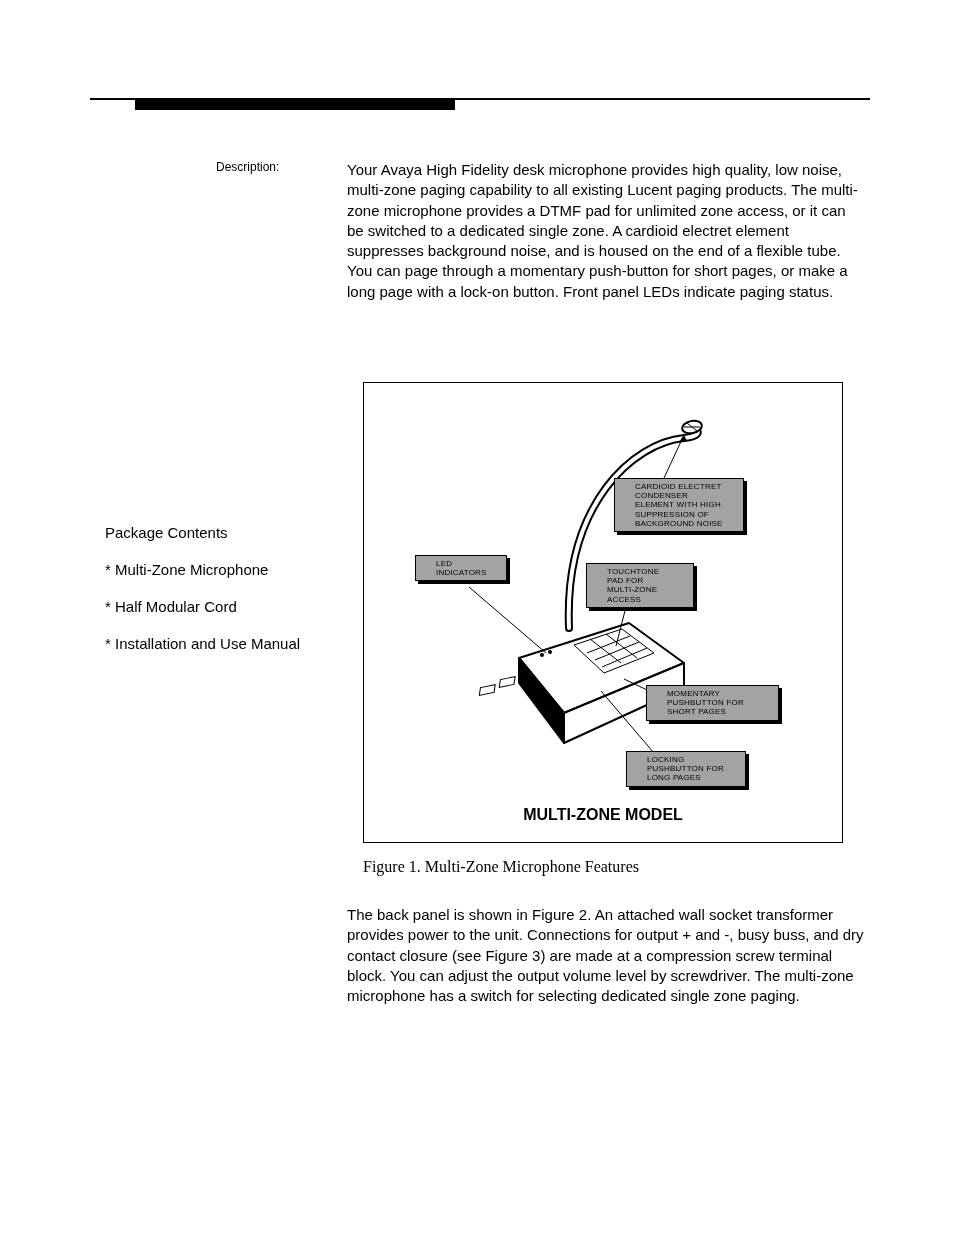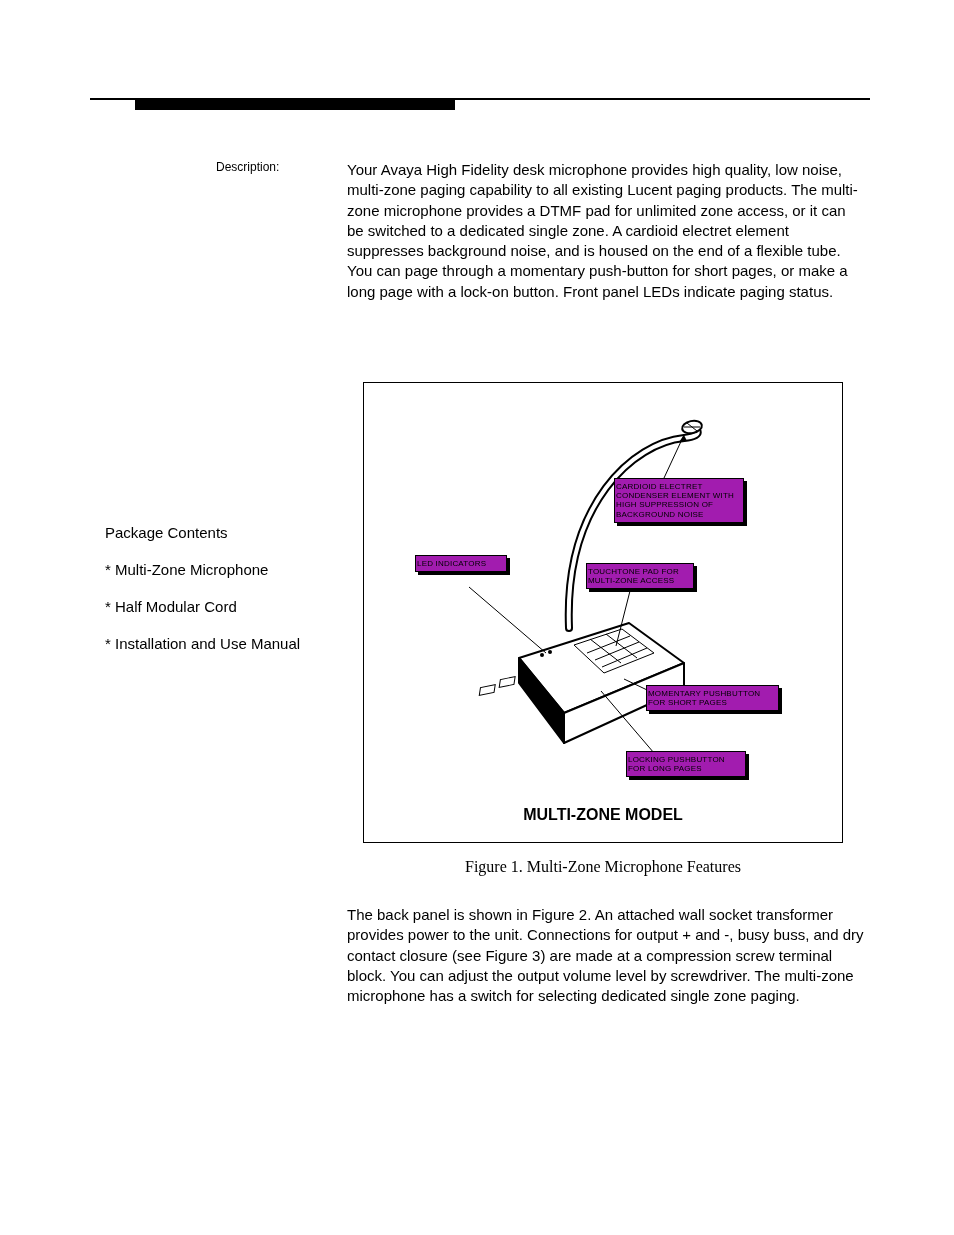--- a/index.html
+++ b/index.html
@@ -6,23 +6,23 @@
   html, body { width: 954px; height: 1235px; background: #fff; font-family: Arial, Helvetica, sans-serif; color: #000; }
   .page { position: relative; width: 954px; height: 1235px; }
   .thin-rule { position: absolute; left: 90px; top: 98px; width: 780px; height: 2px; background: #000; }
   .thick-rule { position: absolute; left: 135px; top: 100px; width: 320px; height: 10px; background: #000; }
   .desc-label { position: absolute; left: 216px; top: 160px; font-size: 12px; }
   .desc-body { position: absolute; left: 347px; top: 160px; width: 515px; font-size: 15px; line-height: 1.35; }
   .figure-wrap { position: absolute; left: 363px; top: 382px; width: 480px; height: 461px; border: 1.5px solid #000; background: #fff; }
   .figure-wrap svg { display: block; }
   .callout { position: absolute; }
   .callout .shadow { position: absolute; left: 3px; top: 3px; width: 100%; height: 100%; background: #000; }
-  .callout .box { position: relative; background: #a21caf; border: 1px solid #000; padding: 3px 1px; font-size: 8px; line-height: 1.15; font-family: Arial, Helvetica, sans-serif; letter-spacing: 0.2px; }
+  .callout .box { position: relative; background: #a3a3a3; border: 1px solid #000; padding: 3px 20px; font-size: 8px; line-height: 1.15; font-family: Arial, Helvetica, sans-serif; letter-spacing: 0.2px; }
   .model-label { position: absolute; left: 0; right: 0; bottom: 18px; text-align: center; font-size: 16px; font-weight: bold; }
-  .figure-caption { position: absolute; left: 363px; top: 858px; width: 480px; text-align: center; font-size: 16px; font-family: "Times New Roman", Times, serif; }
+  .figure-caption { position: absolute; left: 363px; top: 858px; width: 480px; text-align: left; font-size: 16px; font-family: "Times New Roman", Times, serif; }
   .pkg-head { position: absolute; left: 105px; top: 524px; font-size: 15px; }
   .pkg-item { position: absolute; left: 105px; font-size: 15px; }
   .p2 { position: absolute; left: 347px; top: 905px; width: 520px; font-size: 15px; line-height: 1.35; }
   .footer { position: absolute; left: 0; right: 0; top: 1187px; text-align: center; font-size: 14px; }
 </style>
 </head>
 <body>
 
 <div class="page">
   <div class="thin-rule"></div>

